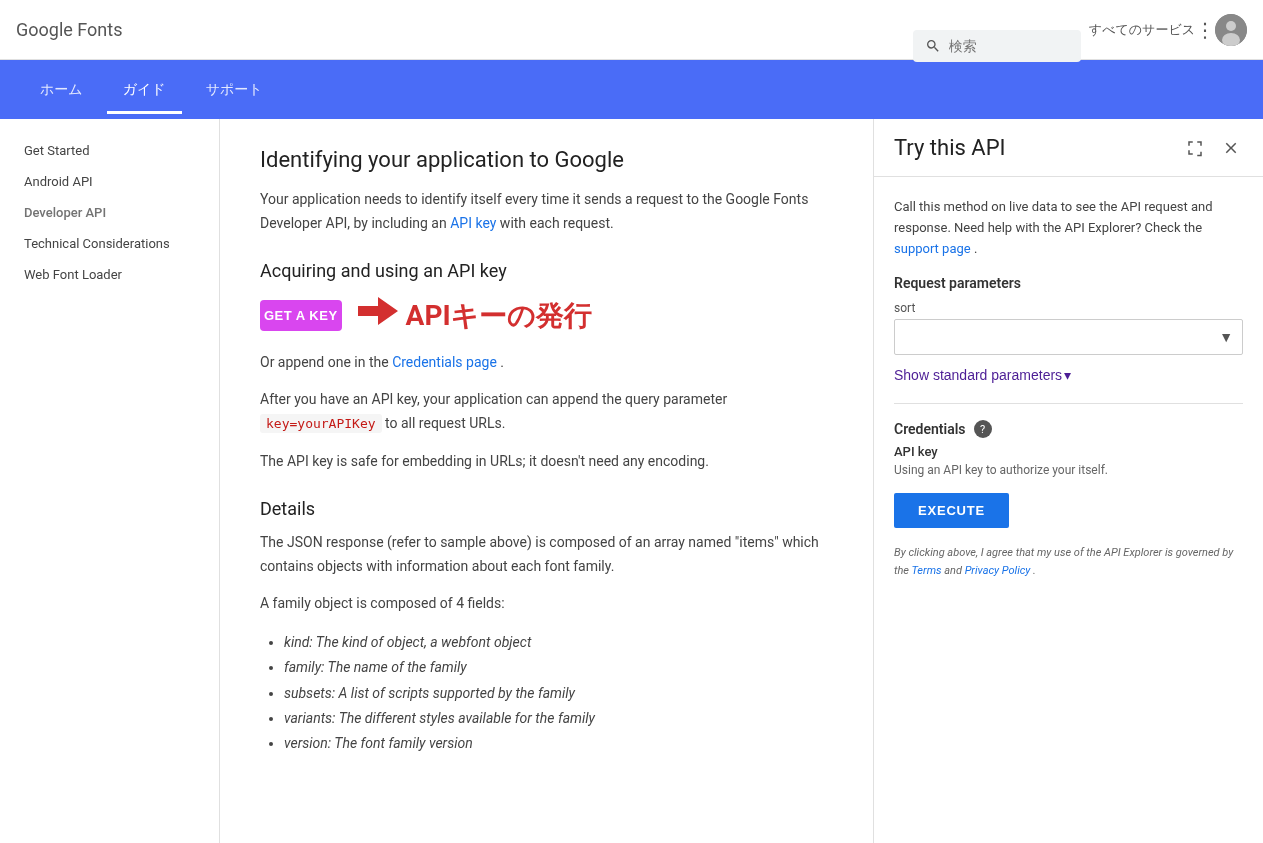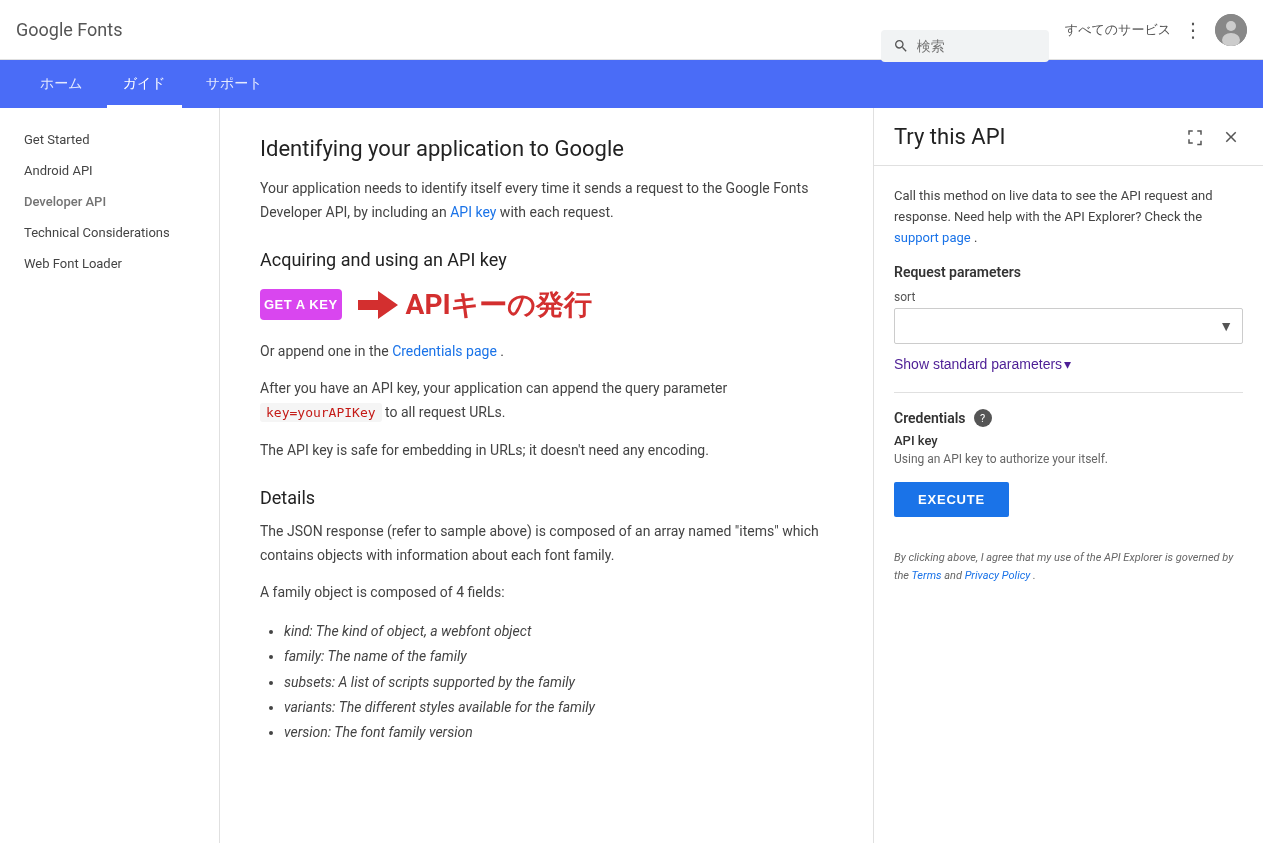--- a/index.html
+++ b/index.html
@@ -34,22 +34,21 @@
       border: none;
       background: transparent;
       outline: none;
       font-size: 14px;
       width: 120px;
       color: #555;
     }
     .header-right {
       display: flex;
       align-items: center;
-      gap: 12px;
-      margin-left: 16px;
+      margin-left: 8px;
     }
     .header-services {
       font-size: 13px;
       color: #555;
     }
     .header-dots {
       font-size: 20px;
       color: #555;
       cursor: pointer;
     }
@@ -64,21 +63,21 @@
       justify-content: center;
       color: white;
       font-size: 14px;
     }
 
     
     .nav {
       display: flex;
       align-items: center;
       background: #4a6cf7;
-      height: 48px;
+      height: 59px;
       padding: 0 24px;
       gap: 8px;
     }
     .nav-item {
       padding: 0 16px;
       height: 48px;
       display: flex;
       align-items: center;
       color: rgba(255,255,255,0.85);
       font-size: 14px;
@@ -166,21 +165,20 @@
       border: none;
       padding: 8px 4px;
       font-size: 13px;
       font-weight: 600;
       letter-spacing: 0.5px;
       cursor: pointer;
       border-radius: 4px;
     }
     .arrow-label {
       display: flex;
-      align-items: center;
       gap: 8px;
       color: #d32f2f;
       font-size: 26px;
       font-weight: 700;
     }
 
     code.inline {
       background: #f5f5f5;
       padding: 2px 6px;
       border-radius: 3px;
@@ -340,21 +338,21 @@
     .execute-btn {
       background: #1a73e8;
       color: #fff;
       border: none;
       padding: 10px 24px;
       font-size: 13px;
       font-weight: 700;
       letter-spacing: 0.8px;
       cursor: pointer;
       border-radius: 2px;
-      margin-bottom: 32px;
+      margin-bottom: 16px;
     }
 
     .legal-text {
       font-size: 11px;
       color: #666;
       line-height: 1.6;
       font-style: italic;
     }
     .legal-text a {
       color: #1a73e8;

